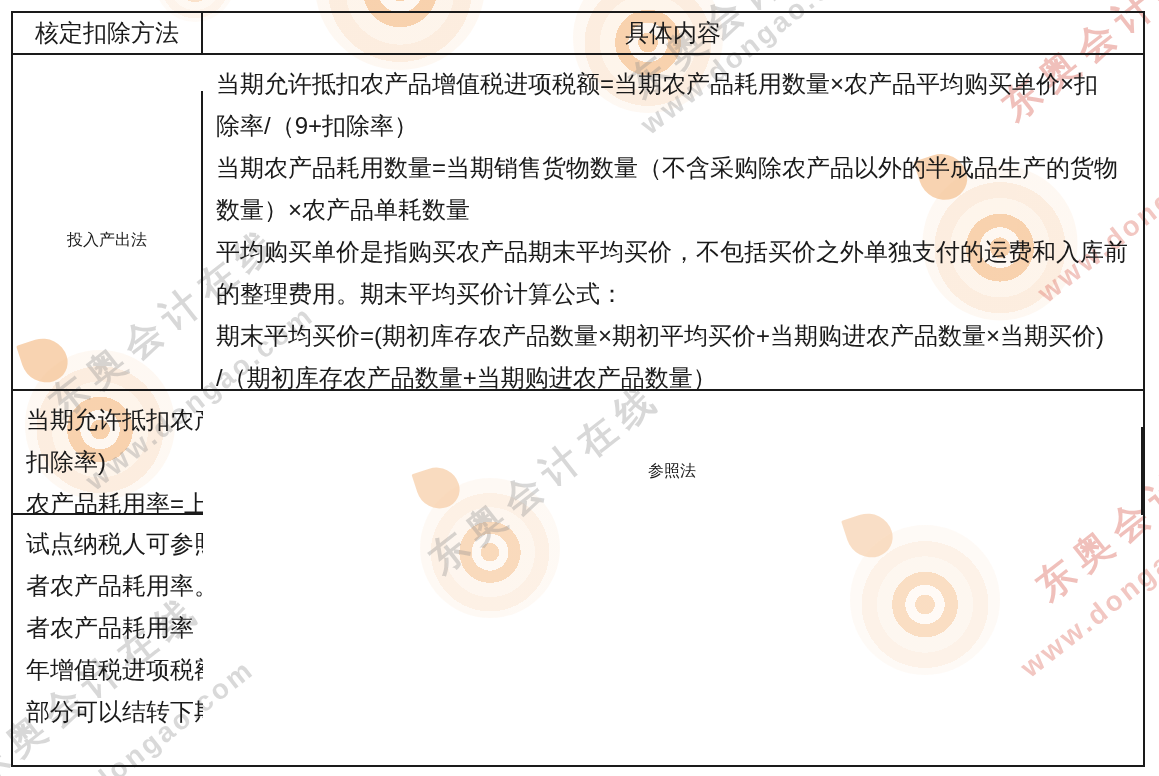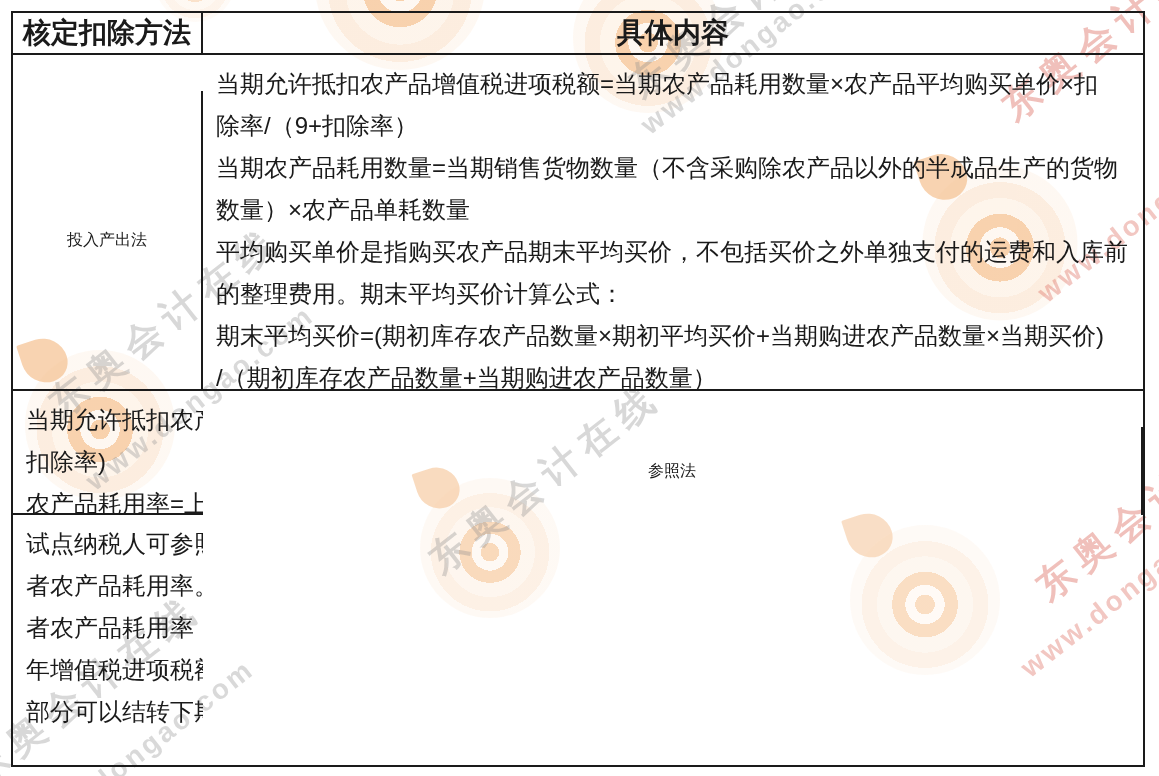--- a/index.html
+++ b/index.html
@@ -91,22 +91,22 @@
   .cell {
     box-sizing: border-box;
     overflow: hidden;
   }
   .col-divider { border-right: 2px solid #1a1a1a; }
   .row-divider { border-bottom: 2px solid #1a1a1a; }
   .head-cell {
     display: flex;
     align-items: center;
     justify-content: center;
-    font-size: 28px;
-    font-weight: bold;
+    font-size: 24px;
+    font-weight: normal;
   }
   .method-cell {
     display: flex;
     align-items: center;
     justify-content: center;
     font-size: 16px;
     margin-top: 36px;
   }
   .content-cell {
     padding: 8px 8px 0 13px;

